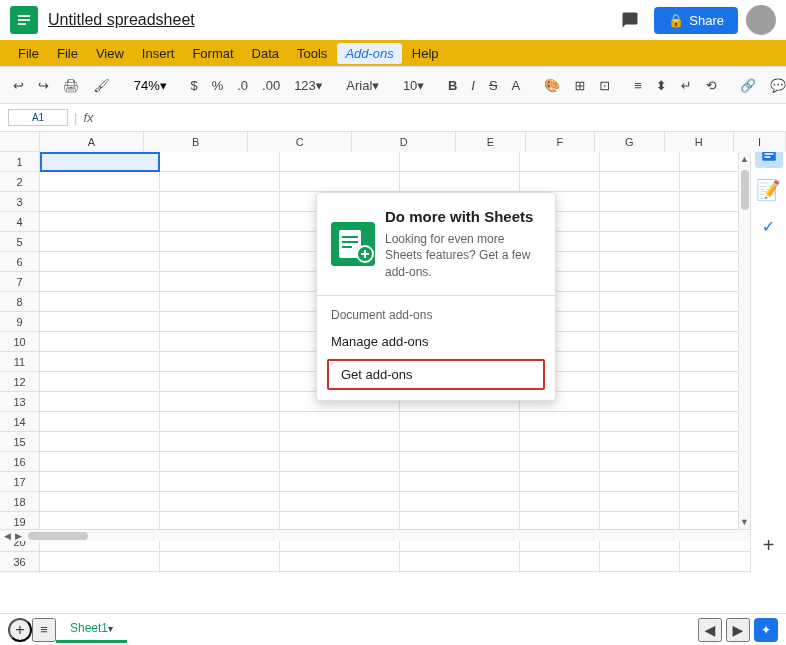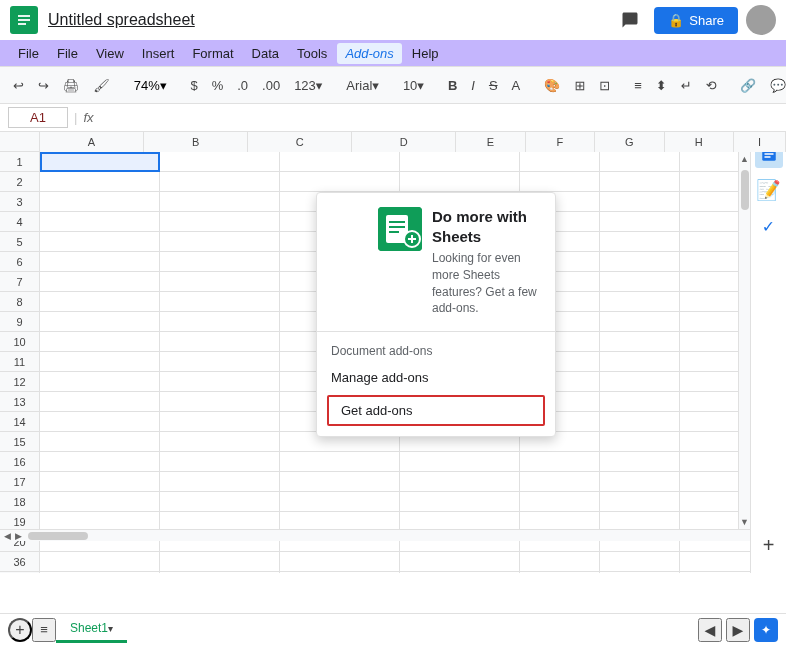--- a/index.html
+++ b/index.html
@@ -53,21 +53,21 @@
       border-radius: 50%;
       background: #9e9e9e;
     }
 
     
     .menu-bar {
       display: flex;
       align-items: center;
       padding: 0 10px;
       height: 26px;
-      background: #c4b5fd;
+      background: #eab308;
       gap: 2px;
     }
     .menu-item {
       padding: 3px 8px;
       font-size: 13px;
       color: #202124;
       cursor: pointer;
       border-radius: 3px;
     }
     .menu-item.active { background: #e8f0fe; color: #1a73e8; font-style: italic; }
@@ -112,22 +112,22 @@
       display: flex;
       align-items: center;
       padding: 3px 8px;
       height: 28px;
       background: #fff;
       border-bottom: 1px solid #e0e0e0;
       gap: 6px;
     }
     .cell-ref {
       width: 60px;
-      font-size: 13px;
-      color: #7f1d1d;
+      font-size: 10px;
+      color: #0c4a6e;
       text-align: center;
       border: 1px solid #ccc;
       padding: 2px 4px;
     }
     .fx-label { color: #666; font-style: italic; font-size: 13px; }
     .formula-input {
       flex: 1;
       border: none;
       outline: none;
       font-size: 13px;
@@ -270,24 +270,23 @@
       width: 240px;
       background: #fff;
       border: 1px solid #e0e0e0;
       border-radius: 4px;
       box-shadow: 0 4px 12px rgba(0,0,0,0.2);
       z-index: 100;
       padding-bottom: 8px;
     }
     .popup-header {
       display: flex;
-      align-items: flex-start;
+      align-items: center;
       padding: 14px 14px 10px 14px;
       gap: 10px;
-      margin-left: 47px;
     }
     .popup-logo {
       width: 44px; height: 44px;
       background: #0f9d58;
       border-radius: 4px;
       display: flex; align-items: center; justify-content: center;
       flex-shrink: 0;
     }
     .popup-title {
       font-size: 15px;

